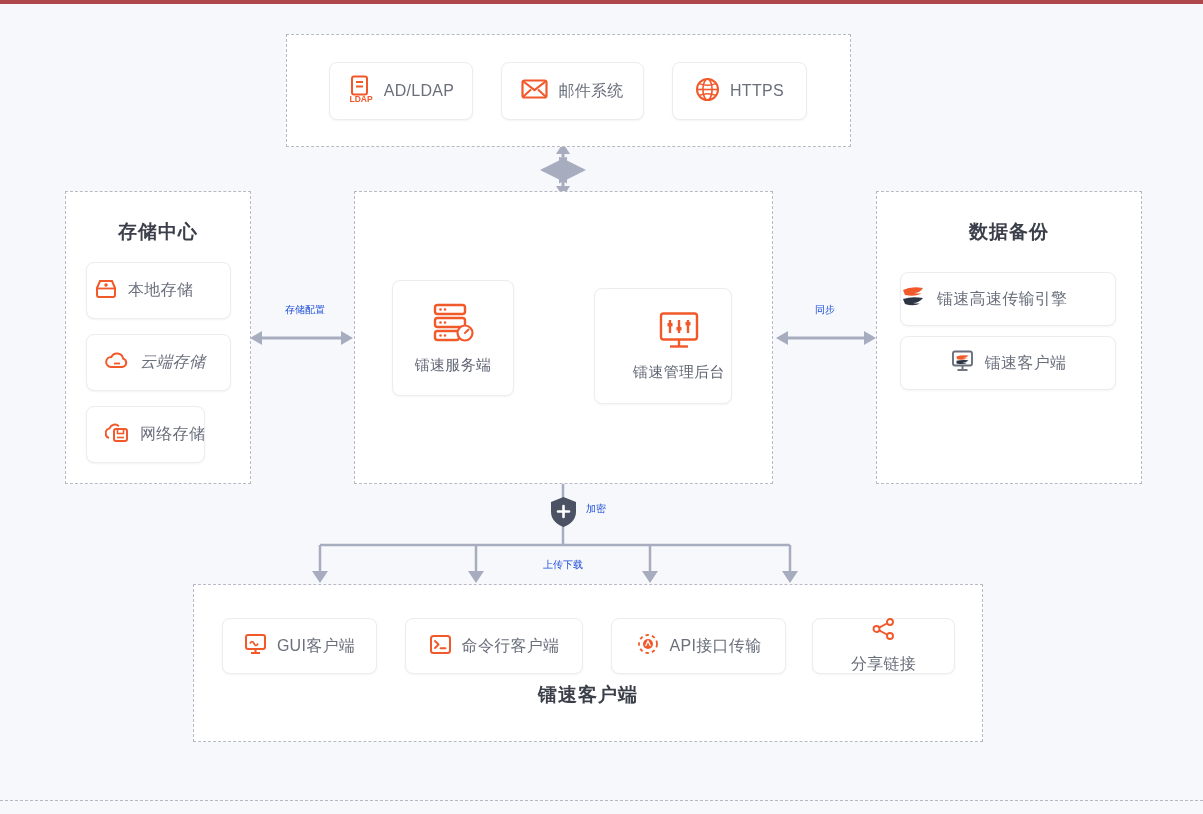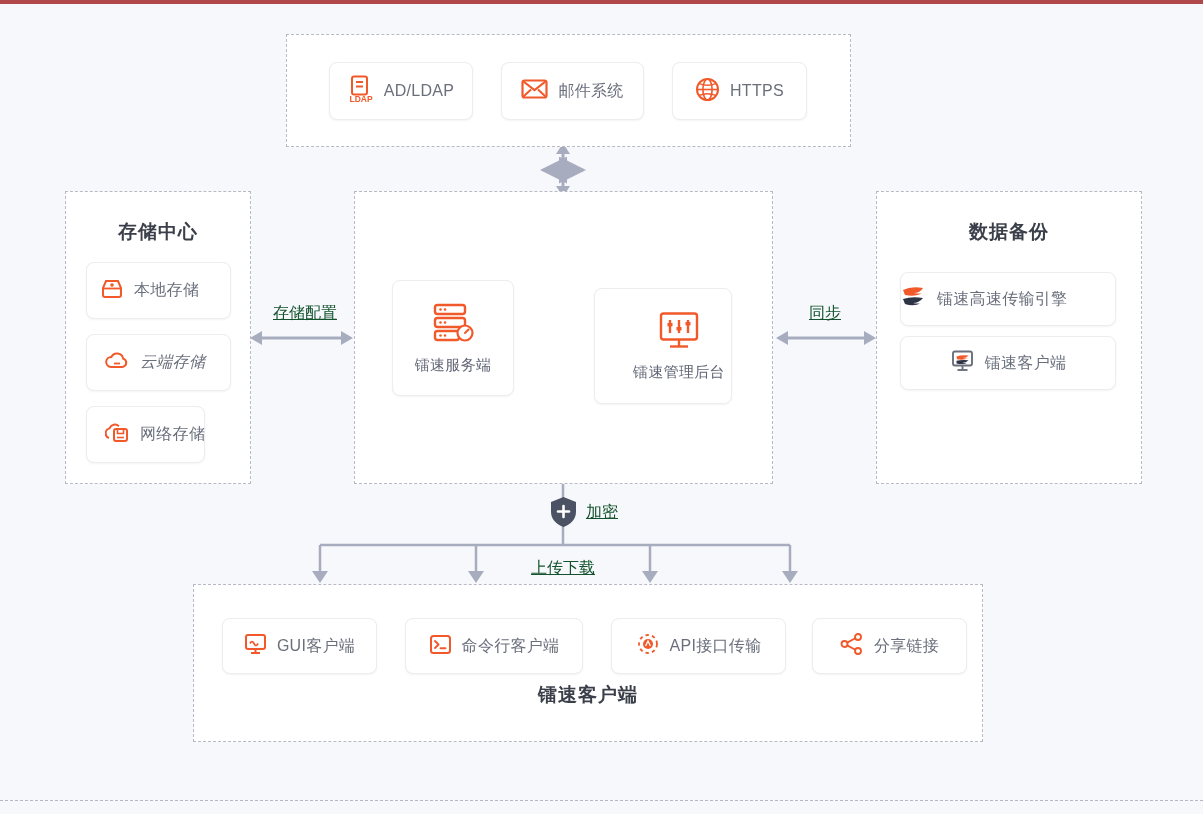--- a/index.html
+++ b/index.html
@@ -31,23 +31,22 @@
   .panel-title {
     position: absolute; width: 100%; text-align: center;
     font-size: 19px; font-weight: bold; color: #3b3f4a; letter-spacing: 1px;
   }
   .zone-title {
     position: absolute; text-align: center; width: 100%;
     font-size: 19px; font-weight: bold; color: #3b3f4a; letter-spacing: 1px;
   }
 
   .edge-label {
-    position: absolute; font-size: 16px; color: #14532d; white-space: nowrap;
+    position: absolute; font-size: 10px; color: #1d4ed8; white-space: nowrap;
     text-align: center;
-    text-decoration: underline;
   }
 
   svg.lines { position: absolute; left: 0; top: 0; width: 1203px; height: 814px; pointer-events: none; }
 
   .ic { display: block; }
 </style>
 </head>
 <body>
 
 <div id="stage">
@@ -139,21 +138,21 @@
         <path d="M4.2,18.4 Q12.5,15 20.8,18.4" fill="none" stroke="#f2592a" stroke-width="1.4"></path>
       </svg>
     </span>
     <span class="lbl">HTTPS</span>
   </div>
 
   <div class="group" style="left:65px; top:191px; width:186px; height:293px;">
     <div class="panel-title" style="top:27px;">存储中心</div>
   </div>
 
-  <div class="card" style="left:86px; top:262px; width:145px; height:57px; justify-content:flex-start; padding-left:13px;">
+  <div class="card" style="left:86px; top:262px; width:145px; height:57px; justify-content:flex-start; padding-left:7px;">
     <span class="ic">
       <svg width="24" height="22" viewBox="0 0 24 22">
         <path d="M3,10 L6,3 h12 l3,7 v7 a2,2 0 0 1 -2,2 H5 a2,2 0 0 1 -2,-2 Z" fill="none" stroke="#f2592a" stroke-width="2"></path>
         <line x1="3" y1="10.5" x2="21" y2="10.5" stroke="#f2592a" stroke-width="1.8"></line>
         <circle cx="12" cy="7" r="1.8" fill="#f2592a"></circle>
       </svg>
     </span>
     <span class="lbl">本地存储</span>
   </div>
 
@@ -292,21 +291,21 @@
     <span class="ic">
       <svg width="24" height="24" viewBox="0 0 24 24">
         <circle cx="12" cy="12" r="9" fill="none" stroke="#f2592a" stroke-width="1.8" stroke-dasharray="3.4 3.2"></circle>
         <circle cx="12" cy="12" r="5" fill="#f2592a"></circle>
         <path d="M9.6,14 L12,9 L14.4,14" fill="none" stroke="#ffffff" stroke-width="1.3"></path>
       </svg>
     </span>
     <span class="lbl">API接口传输</span>
   </div>
 
-  <div class="card" style="left:812px; top:618px; width:155px; height:56px;">
+  <div class="card" style="left:812px; top:618px; width:143px; height:56px;flex-direction:column;">
     <span class="ic">
       <svg width="24" height="22" viewBox="0 0 24 22">
         <circle cx="18" cy="4" r="3" fill="none" stroke="#f2592a" stroke-width="1.9"></circle>
         <circle cx="4.5" cy="11" r="3" fill="none" stroke="#f2592a" stroke-width="1.9"></circle>
         <circle cx="18" cy="18" r="3" fill="none" stroke="#f2592a" stroke-width="1.9"></circle>
         <line x1="7.2" y1="9.6" x2="15.3" y2="5.3" stroke="#f2592a" stroke-width="1.8"></line>
         <line x1="7.2" y1="12.4" x2="15.3" y2="16.7" stroke="#f2592a" stroke-width="1.8"></line>
       </svg>
     </span>
     <span class="lbl">分享链接</span>

